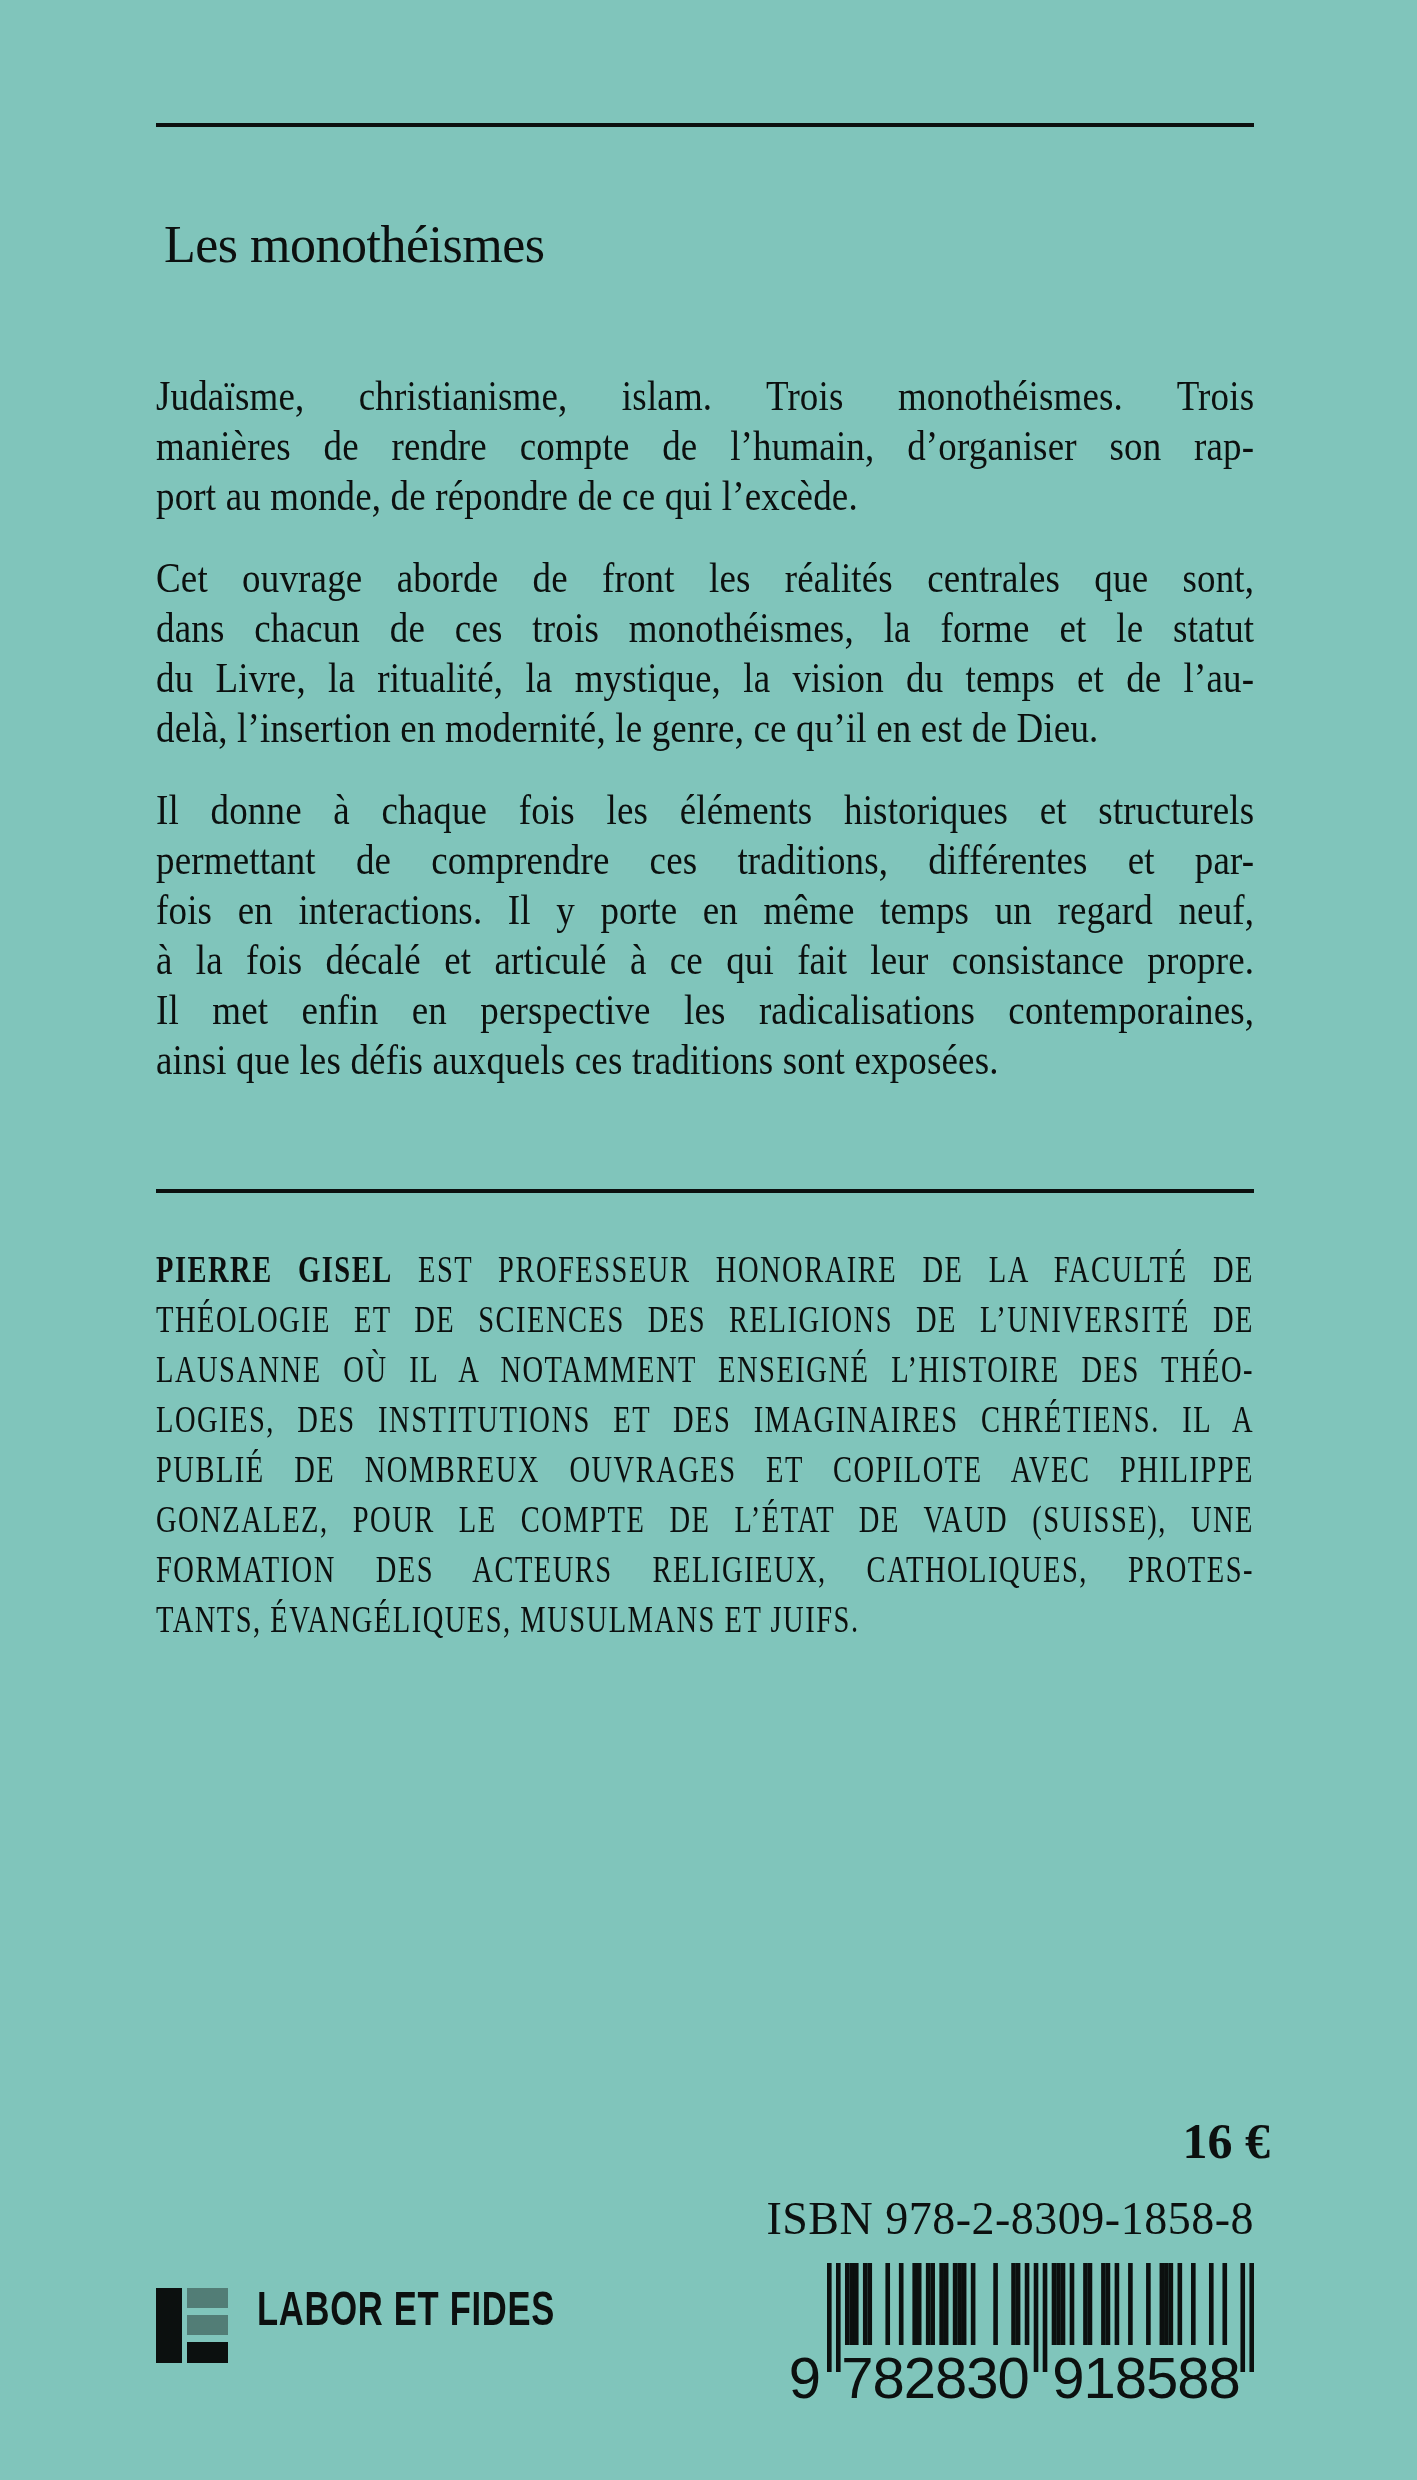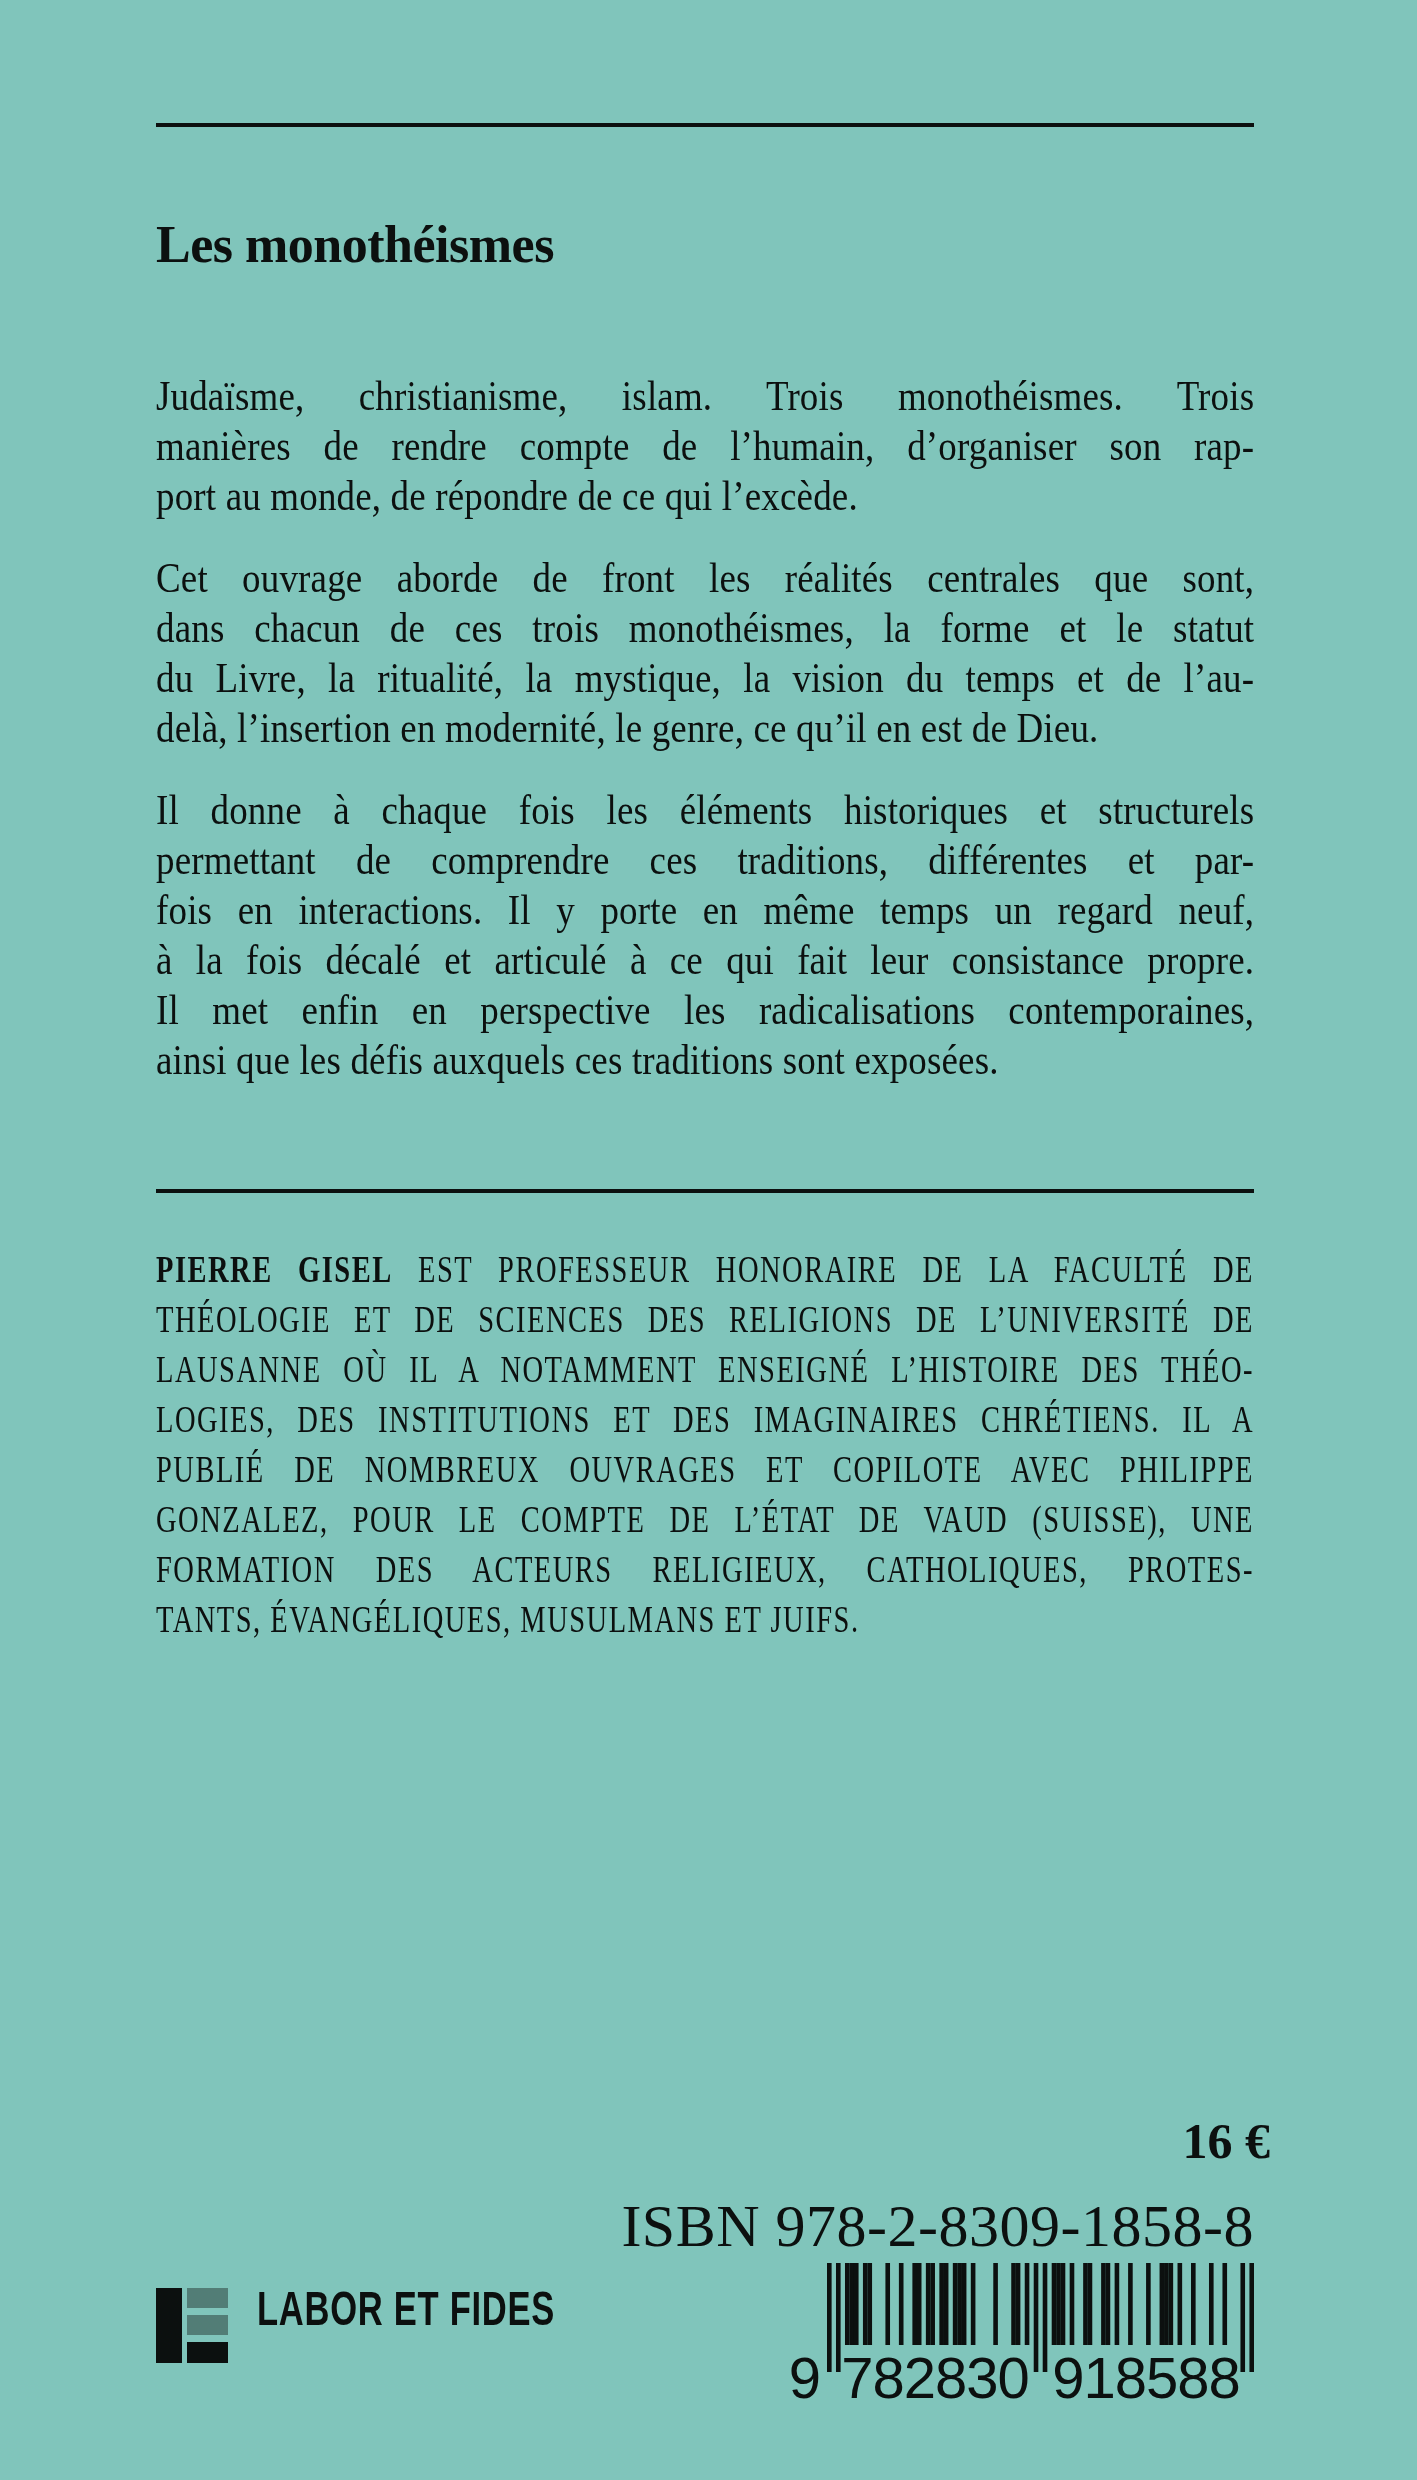--- a/index.html
+++ b/index.html
@@ -16,24 +16,24 @@
   .rule{
     position:absolute;
     left:156px;
     width:1098px;
     height:4px;
     background:#0c100f;
   }
   #rule-top{top:123px;}
   #rule-mid{top:1189px;}
   #book-title{
-    left:156px;
+    left:164px;
     top:215px;
     font-size:52px;
-    font-weight:bold;
+    font-weight:normal;
     letter-spacing:-0.5px;
     white-space:nowrap;
   }
   .para{
     position:absolute;
     left:156px;
     width:1248px;
     transform:scaleX(0.88);
     transform-origin:0 0;
     font-size:42px;
@@ -68,21 +68,21 @@
     width:1098px;
     text-align:right;
     font-size:50px;
     font-weight:bold;
   }
   #isbn{
     left:156px;
     top:2192px;
     width:1098px;
     text-align:right;
-    font-size:60px;
+    font-size:46px;
     letter-spacing:0.5px;
   }
   #barcode{
     left:790px;
     top:2263px;
   }
   
   #logo-mark-vbar{
     left:156px;top:2288px;width:26px;height:75px;background:#0c100f;
   }

